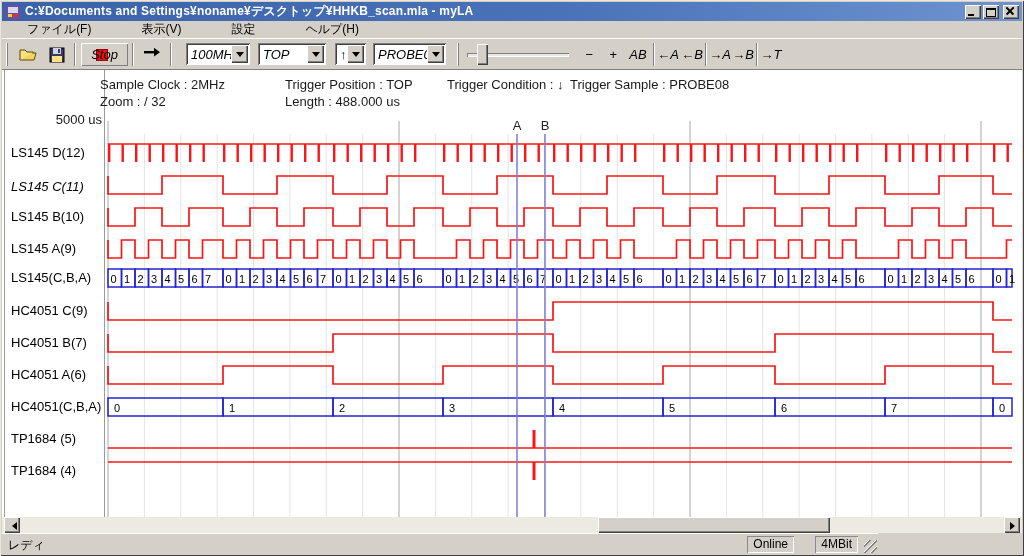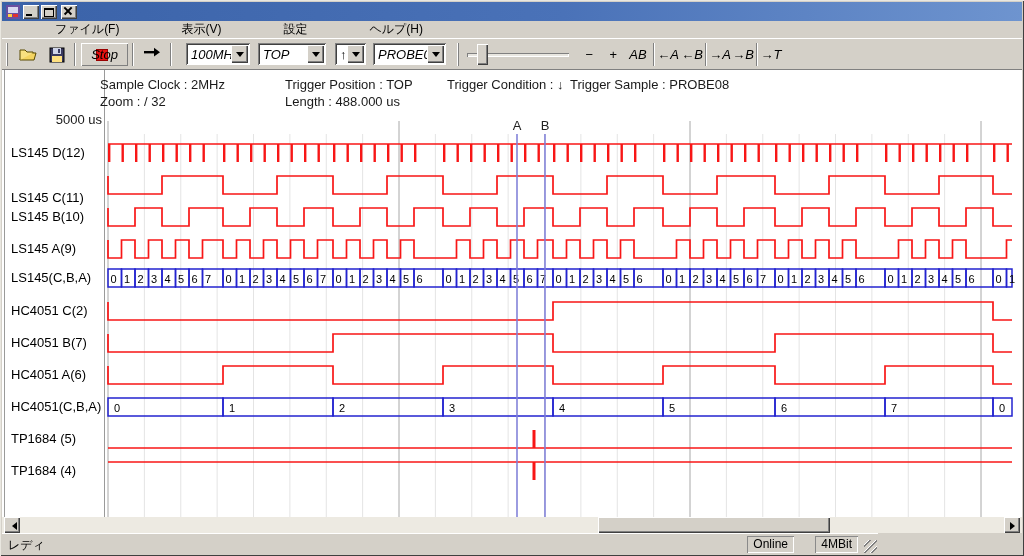--- a/index.html
+++ b/index.html
@@ -15,21 +15,21 @@
   .tbtn{width:16px;height:14px;background:#d4d0c8;margin-left:2px;position:relative;
     box-shadow:inset 1px 1px 0 #fff, inset -1px -1px 0 #404040, inset -2px -2px 0 #808080;}
   .tbtn.min::after{content:"";position:absolute;left:3px;bottom:3px;width:6px;height:2px;background:#000;}
   .tbtn.max::after{content:"";position:absolute;left:3px;top:3px;width:8px;height:6px;border:1px solid #000;border-top-width:2px;}
   .tbtn.close{margin-left:4px;}
   .tbtn.close::before,.tbtn.close::after{content:"";position:absolute;left:2px;top:5.5px;width:10px;height:1.6px;background:#000;}
   .tbtn.close::before{transform:rotate(45deg);}
   .tbtn.close::after{transform:rotate(-45deg);}
   
   .menubar{position:absolute;left:2px;top:21px;right:2px;height:17px;display:flex;align-items:center;font-size:12px;color:#000;}
-  .menubar span{padding:1px 9px;margin-left:44px;}
+  .menubar span{padding:1px 25px;}
   
   .toolbar{position:absolute;left:2px;top:38px;right:2px;height:31px;border-top:1px solid #fff;font-style:italic;}
   .toolbar *{position:absolute;top:4px;}
   .vsep{width:2px;height:23px;border-left:1px solid #808080;border-right:1px solid #fff;}
   .grip{width:2px;height:23px;border-left:1px solid #fff;border-right:1px solid #808080;}
   .tb-btn{height:23px;display:flex;align-items:center;justify-content:center;font-size:13px;color:#000;}
   .raised{box-shadow:inset 1px 1px 0 #fff, inset -1px -1px 0 #808080;}
   .combo{height:22px;background:#fff;box-shadow:inset 1px 1px 0 #808080, inset -1px -1px 0 #fff, inset 2px 2px 0 #404040;
     display:flex;align-items:center;font-size:13px;color:#000;padding-left:5px;}
   .combo .arrowbox{position:absolute;right:2px;top:2px;width:17px;height:18px;background:#d4d0c8;
@@ -68,20 +68,21 @@
 
 <div class="window">
 
   <div class="titlebar">
     <svg width="16" height="16">
       <rect x="1" y="1" width="14" height="14" fill="#6a4fa0"></rect>
       <rect x="3" y="3" width="10" height="6" fill="#d8d8f0"></rect>
       <rect x="3" y="10" width="4" height="3" fill="#ffd040"></rect>
       <rect x="8" y="10" width="5" height="3" fill="#e03030"></rect>
     </svg>
+    <span class="title">C:¥Documents and Settings¥noname¥デスクトップ¥HHKB_scan.mla - myLA</span>
     <div class="tbtn min"></div>
     <div class="tbtn max"></div>
     <div class="tbtn close"></div>
   </div>
 
   <div class="menubar">
     <span>ファイル(F)</span>
     <span>表示(V)</span>
     <span>設定</span>
     <span>ヘルプ(H)</span>
@@ -400,25 +401,25 @@
     <span class="info-text" style="left:283px;top:7px">Trigger Position : TOP</span>
     <span class="info-text" style="left:445px;top:7px">Trigger Condition : ↓</span>
     <span class="info-text" style="left:568px;top:7px">Trigger Sample : PROBE08</span>
     <span class="info-text" style="left:98px;top:24px">Zoom : /  32</span>
     <span class="info-text" style="left:283px;top:24px">Length : 488.000 us</span>
     <span class="info-text" style="left:40px;top:42px;width:60px;text-align:right">5000 us</span>
 
     <span class="marker-label" style="left: 508px;">A</span>
     <span class="marker-label" style="left: 536px;">B</span>
   <div class="chan-label" style="top: 75px;">LS145 D(12)</div>
-      <div class="chan-label" style="top: 120px;">LS145 C(11)</div>
+      <div class="chan-label" style="top: 109px; font-style: italic;">LS145 C(11)</div>
       <div class="chan-label" style="top: 139px;">LS145 B(10)</div>
       <div class="chan-label" style="top: 171px;">LS145 A(9)</div>
       <div class="chan-label" style="top: 200px;">LS145(C,B,A)</div>
-      <div class="chan-label" style="top: 233px;">HC4051 C(2)</div>
+      <div class="chan-label" style="top: 233px;">HC4051 C(9)</div>
       <div class="chan-label" style="top: 265px;">HC4051 B(7)</div>
       <div class="chan-label" style="top: 297px;">HC4051 A(6)</div>
       <div class="chan-label" style="top: 329px;">HC4051(C,B,A)</div>
       <div class="chan-label" style="top: 361px;">TP1684 (5)</div>
       <div class="chan-label" style="top: 393px;">TP1684 (4)</div>
     </div>
 
   <div class="hscroll">
     <div class="sbtn left" style="left:2px"></div>
     <div class="sthumb" style="left:596px;width:232px"></div>

